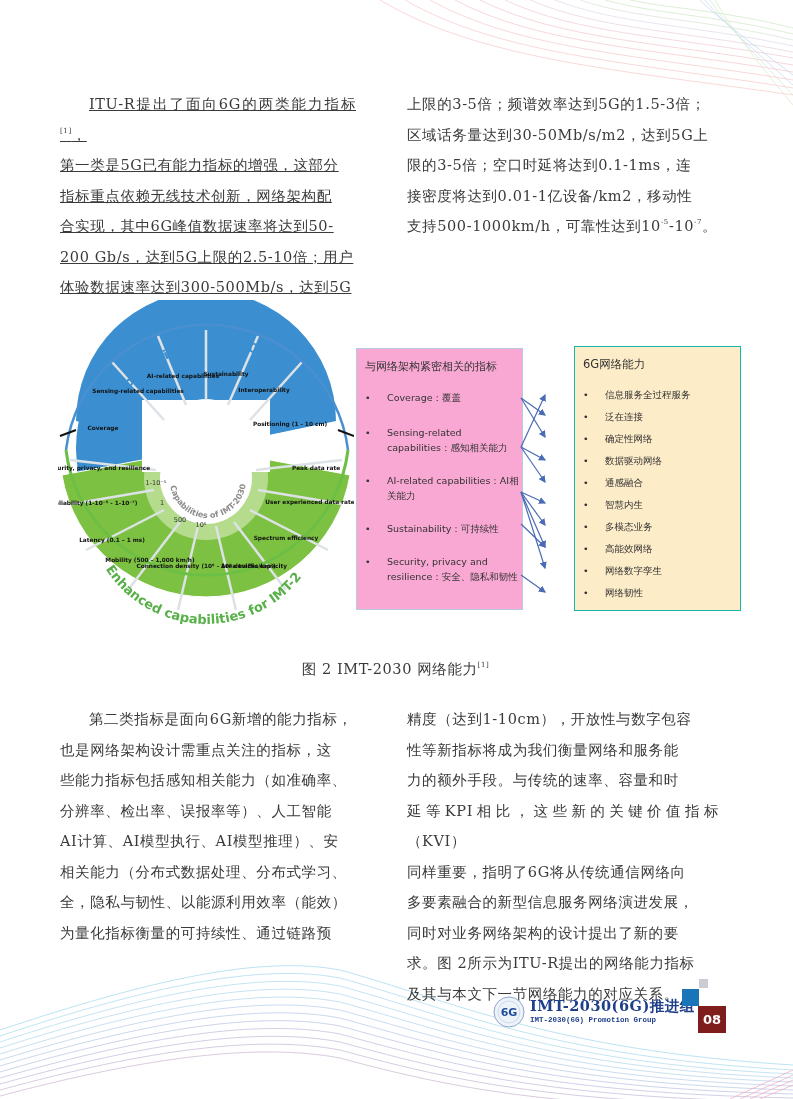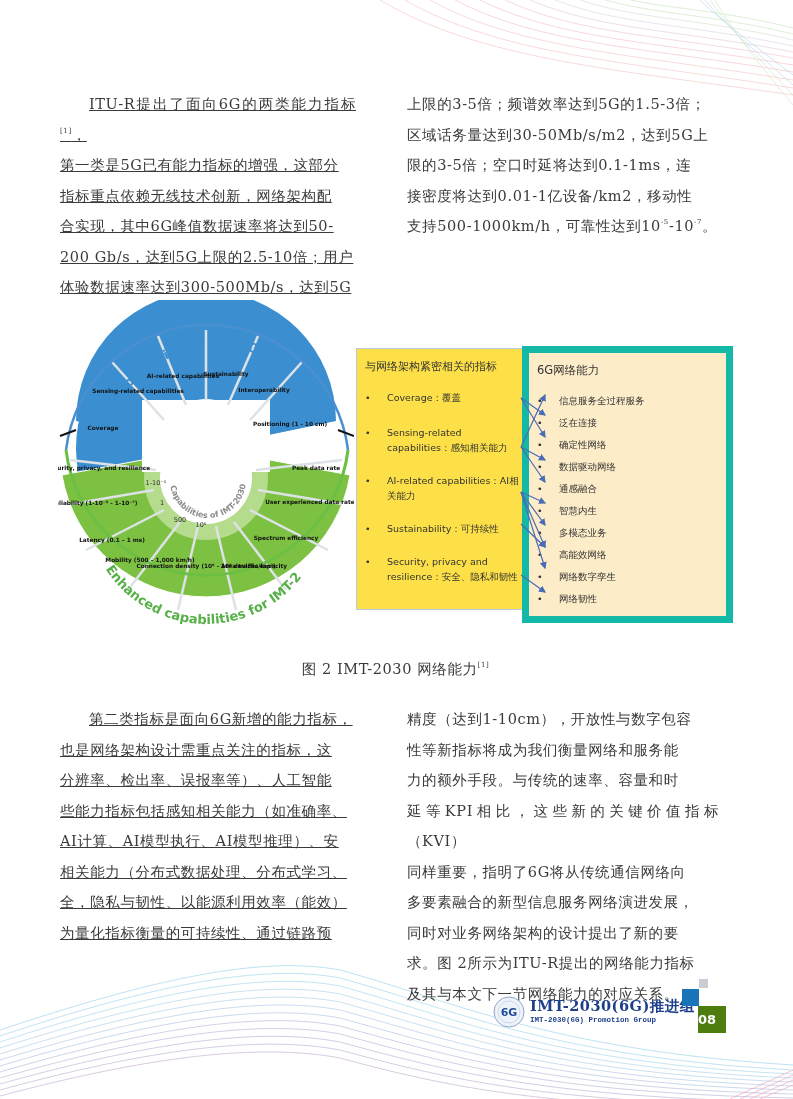--- a/index.html
+++ b/index.html
@@ -17,46 +17,45 @@
   .col p { margin: 0; }
   .indent { text-indent: 2em; }
   sup { font-size: 7px; vertical-align: 7px; line-height: 0; }
   .caption {
     position: absolute; left: 0; width: 791px; top: 660px; text-align: center;
     font-size: 14.5px; color: #3a3a3a; letter-spacing: 0.6px;
   }
   .figure-wheel { position: absolute; left: 58px; top: 300px; width: 296px; height: 340px; }
   .mapbox { position: absolute; font-family: "DejaVu Sans", "Liberation Sans", sans-serif; }
   .leftbox {
-    left: 356px; top: 348px; width: 165px; height: 260px; background: #fde047;
+    left: 356px; top: 348px; width: 165px; height: 260px; background: #f9a8d4;
     border: 1px solid #b9c9e2;
   }
   .rightbox {
-    left: 522px; top: 346px; width: 165px; height: 263px; background: #fdecc8;
-    border: 7px solid #14b8a6;
-    padding-left: 32px;
+    left: 574px; top: 346px; width: 165px; height: 263px; background: #fdecc8;
+    border: 1px solid #14b8a6;
   }
   .box-title { position: absolute; left: 8px; top: 10px; font-size: 11px; color: #333; }
   .rightbox .box-title { font-size: 11.5px; }
   .litem { position: absolute; left: 8px; font-size: 9.5px; color: #333; line-height: 15px; width: 155px; }
   .litem .b { position: absolute; left: 0; }
   .litem .t { display: block; margin-left: 22px; }
   .ritem { position: absolute; left: 8px; font-size: 9.5px; color: #333; }
   .ritem .b { position: absolute; left: 0; }
   .ritem .t { position: absolute; left: 22px; white-space: nowrap; }
   .arrows { position: absolute; left: 0; top: 0; width: 793px; height: 1099px; pointer-events: none; }
   .footer-logo { position: absolute; left: 493px; top: 996px; width: 32px; height: 32px; }
   .footer-title { position: absolute; left: 530px; top: 997px; font-size: 14.5px; color: #1f3f8a; font-weight: bold; letter-spacing: 0.5px; white-space: nowrap; }
   .footer-sub { position: absolute; left: 530px; top: 1016px; font-size: 7.5px; color: #1f3f8a; font-weight: bold; white-space: nowrap; font-family: Liberation Mono, monospace; }
   .sq-gray { position: absolute; left: 699px; top: 979px; width: 9px; height: 9px; background: #c9ccd2; }
   .sq-blue { position: absolute; left: 682px; top: 989px; width: 17px; height: 17px; background: #1a74b8; }
   .page-num {
-    position: absolute; left: 698px; top: 1006px; width: 28px; height: 27px; background: #4d7c0f;
+    position: absolute; left: 698px; top: 1006px; width: 28px; height: 27px; background: #7f1d1d;
     color: #ffffff; font-family: "DejaVu Sans", "Liberation Sans", sans-serif; font-weight: bold;
-    font-size: 13px; line-height: 27px;
+    font-size: 13px; text-align: center; line-height: 27px;
   }
 </style>
 </head>
 <body>
 
 <svg class="deco" style="left:360px;top:0;" width="433" height="110" viewBox="0 0 433 110">
   <g fill="none" stroke-width="0.7">
     <path d="M20,0 C120,60 260,70 433,95" stroke="#f6c8c8"></path>
     <path d="M45,0 C140,55 270,62 433,88" stroke="#f6c8c8"></path>
     <path d="M70,0 C160,50 280,55 433,80" stroke="#f6c8c8"></path>
@@ -278,25 +277,25 @@
     <line x1="521" y1="492" x2="545" y2="568"></line>
     <line x1="521" y1="524" x2="545" y2="547"></line>
     <line x1="521" y1="575" x2="545" y2="592"></line>
   </g>
 </svg>
 
 <div class="caption">
   <span>图 2 IMT-2030 网络能力</span><sup>[1]</sup>
 </div>
 
-<div class="col" style="left:60px;top:704px;width:296px;text-decoration:underline;">
+<div class="col" style="left:60px;top:704px;width:296px;">
   <p class="indent">第二类指标是面向6G新增的能力指标，</p>
   <p>也是网络架构设计需重点关注的指标，这</p>
+  <p>些能力指标包括感知相关能力（如准确率、</p>
   <p>分辨率、检出率、误报率等）、人工智能</p>
-  <p>些能力指标包括感知相关能力（如准确率、</p>
   <p>AI计算、AI模型执行、AI模型推理）、安</p>
   <p>相关能力（分布式数据处理、分布式学习、</p>
   <p>全，隐私与韧性、以能源利用效率（能效）</p>
   <p>为量化指标衡量的可持续性、通过链路预</p>
 </div>
 
 <div class="col" style="left:407px;top:704px;width:312px;">
   <p>精度（达到1-10cm），开放性与数字包容</p>
   <p>性等新指标将成为我们衡量网络和服务能</p>
   <p>力的额外手段。与传统的速率、容量和时</p>

